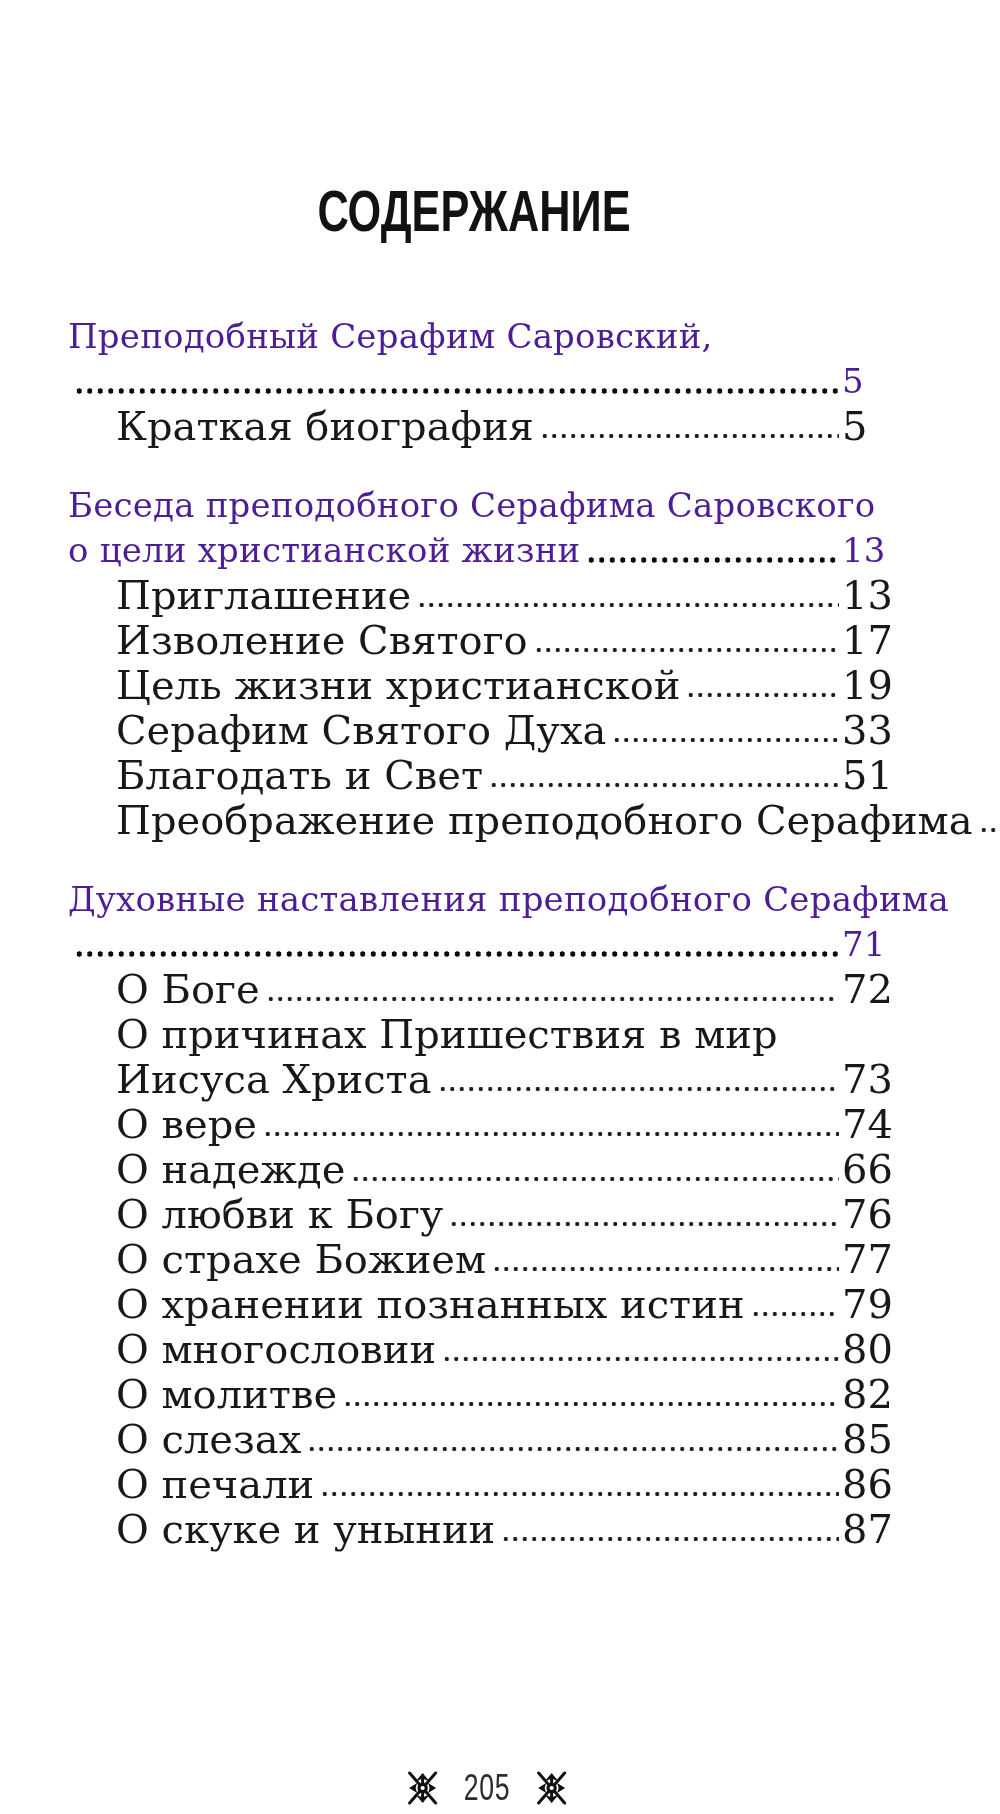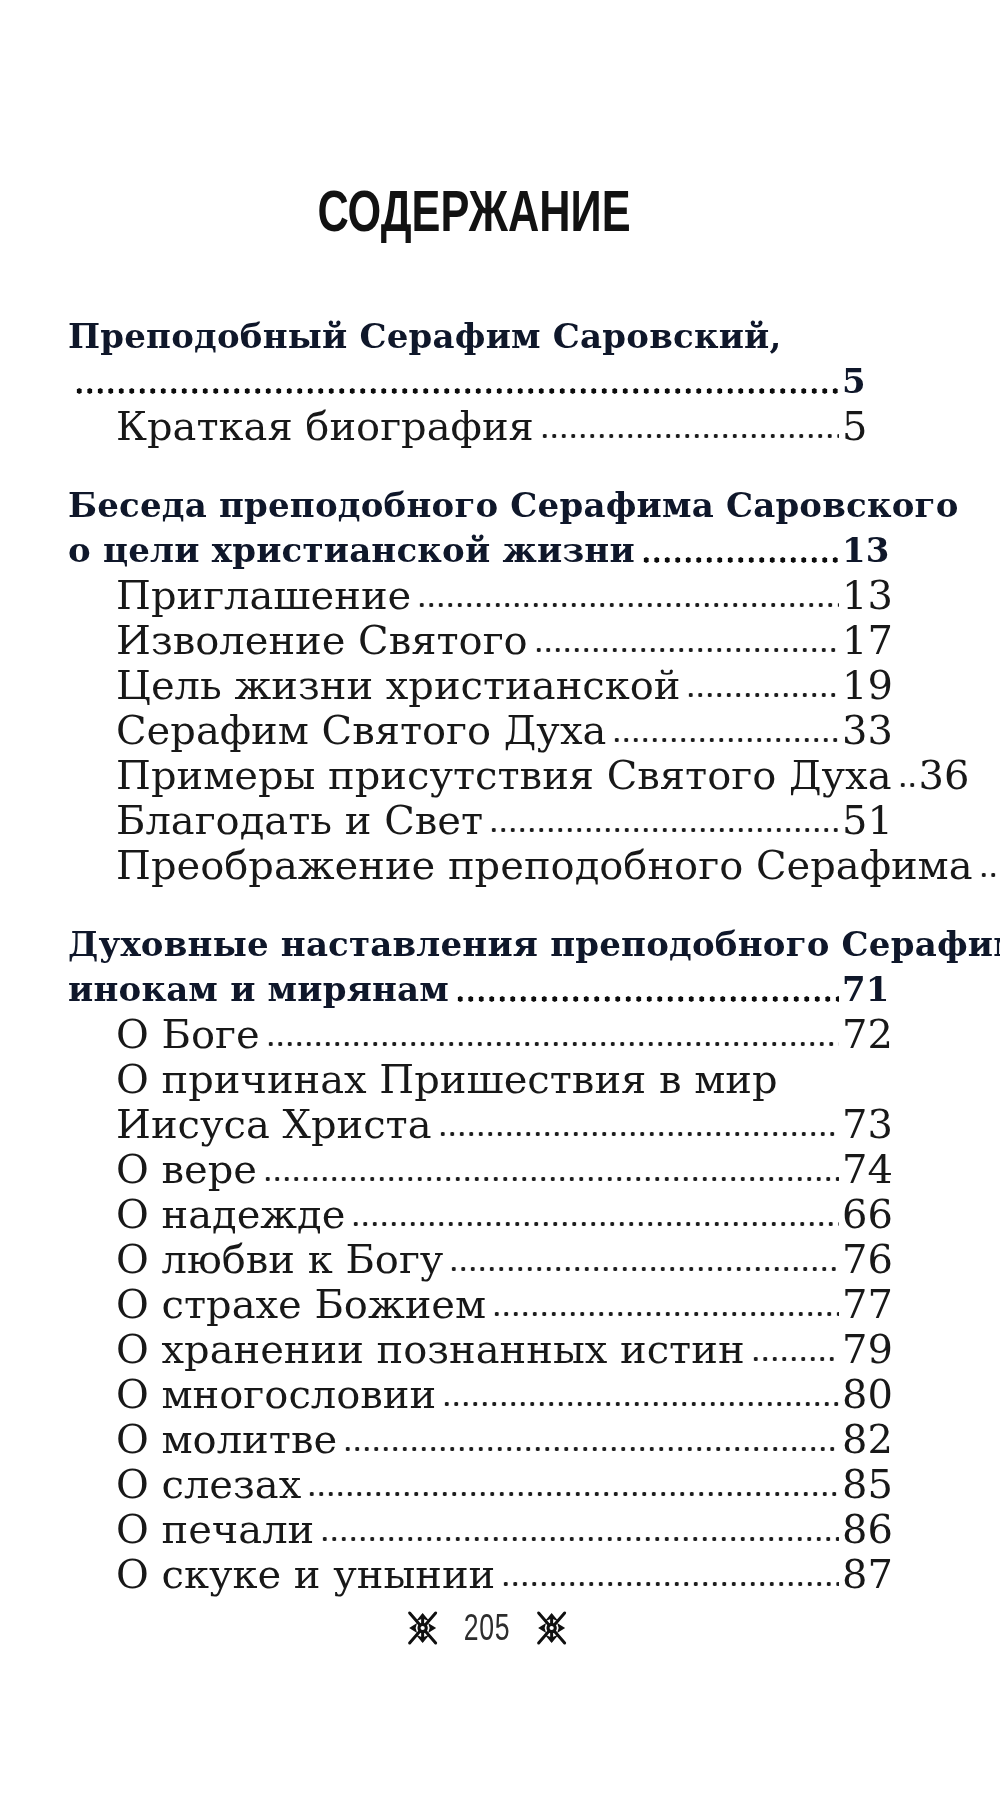--- a/index.html
+++ b/index.html
@@ -26,23 +26,23 @@
     transform-origin:50% 50%;
     white-space:nowrap;
   }
   .toc {
     position:absolute;
     top:314px; left:68px; right:116px;
   }
   .entry { font-size:40px; line-height:45px; }
   .entry.sub { padding-left:48px; }
   .entry.chapter {
-    font-weight:700;
+    font-weight:400;
     font-size:34px;
-    color:#0f172a;
+    color:#4c1d95;
     letter-spacing:0.2px;
   }
   .entry.chapter:not(:first-child) { margin-top:34px; }
   .pre-line { white-space:nowrap; }
   .leader-row { display:flex; align-items:flex-end; }
   .label { white-space:nowrap; flex:0 0 auto; }
   .dots {
     flex:1 1 auto;
     min-width:18px;
     height:8px;
@@ -54,21 +54,21 @@
     background-position:0 50%;
   }
   .chapter .dots {
     background-image:radial-gradient(circle, #0b0b0b 2.45px, transparent 2.9px);
     background-size:10.5px 8px;
     margin-bottom:9px;
   }
   .pagenum { flex:0 0 auto; width:42px; white-space:nowrap; }
   .footer {
     position:absolute;
-    top:1608px; left:487px;
+    top:1768px; left:487px;
     transform:translateX(-50%);
     display:flex; align-items:flex-start; gap:15px;
   }
   .folio {
     font-family:"Liberation Sans", sans-serif;
     font-weight:400;
     font-size:37px; line-height:40px;
     color:#2d2d2d;
     transform:scaleX(0.72);
     letter-spacing:1px;
@@ -128,43 +128,35 @@
       </div>
       <div class="entry sub">
         <div class="leader-row">
           <span class="label">Серафим Святого Духа</span>
           <span class="dots"></span>
           <span class="pagenum">33</span>
         </div>
       </div>
       <div class="entry sub">
         <div class="leader-row">
-          <span class="label">Примеры присутствия Святого Духа</span>
-          <span class="dots"></span>
-          <span class="pagenum">36</span>
-        </div>
-      </div>
-      <div class="entry sub">
-        <div class="leader-row">
           <span class="label">Благодать и Свет</span>
           <span class="dots"></span>
           <span class="pagenum">51</span>
         </div>
       </div>
       <div class="entry sub">
         <div class="leader-row">
           <span class="label">Преображение преподобного Серафима</span>
           <span class="dots"></span>
           <span class="pagenum">54</span>
         </div>
       </div>
       <div class="entry chapter">
         <div class="pre-line">Духовные наставления преподобного Серафима</div>
         <div class="leader-row">
-          <span class="label">инокам и мирянам</span>
           <span class="dots"></span>
           <span class="pagenum">71</span>
         </div>
       </div>
       <div class="entry sub">
         <div class="leader-row">
           <span class="label">О Боге</span>
           <span class="dots"></span>
           <span class="pagenum">72</span>
         </div>

